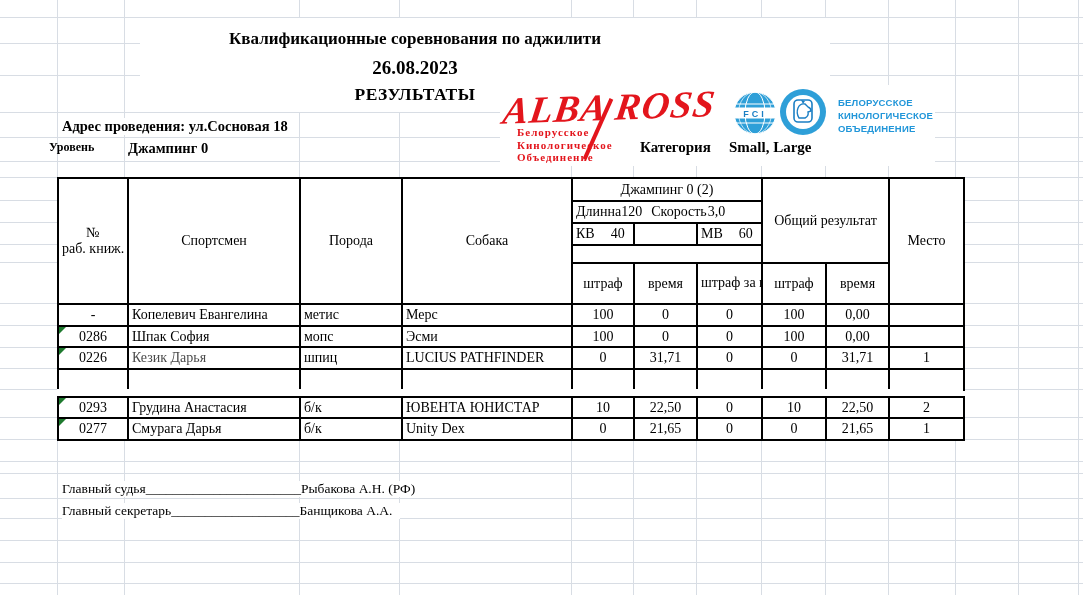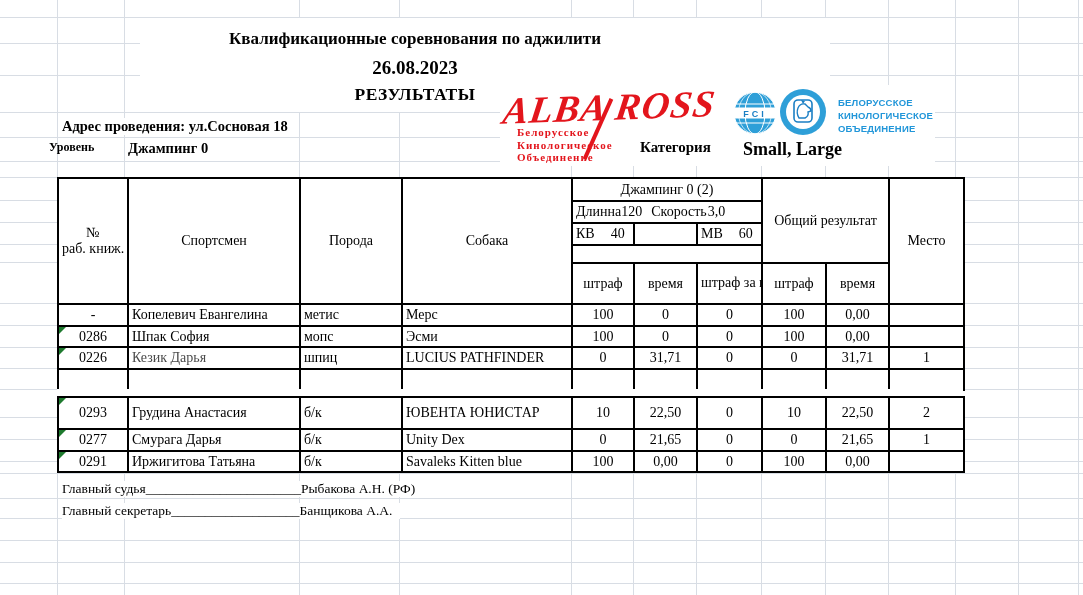--- a/index.html
+++ b/index.html
@@ -14,21 +14,21 @@
 
   .title-line{position:absolute;left:95px;width:640px;text-align:center;font-weight:bold;}
   .t1{top:29px;font-size:17px;}
   .t2{top:57px;font-size:19px;}
   .t3{top:84px;font-size:17.5px;letter-spacing:.5px;}
 
   .addr{position:absolute;left:62px;top:118px;font-size:14.5px;font-weight:bold;background:#fff;padding-right:6px;}
   .lvl-label{position:absolute;left:49px;top:140px;font-size:12px;font-weight:bold;}
   .lvl-value{position:absolute;left:128px;top:140px;font-size:14.5px;font-weight:bold;}
   .cat-label{position:absolute;left:640px;top:139px;font-size:15px;font-weight:bold;}
-  .cat-value{position:absolute;left:729px;top:139px;font-size:18px;font-weight:bold;margin-left:14px;}
+  .cat-value{position:absolute;left:729px;top:139px;font-size:15px;font-weight:bold;}
 
   
   .alba-word{position:absolute;left:504px;top:88px;font-size:38px;line-height:38px;font-style:italic;font-weight:bold;
              color:#e3151c;transform:skewX(-10deg) rotate(-2deg);letter-spacing:1px;white-space:nowrap;}
   .alba-slash{position:absolute;left:596px;top:96px;width:4px;height:66px;background:#e3151c;transform:rotate(24deg);}
   .alba-sub{position:absolute;left:517px;top:126px;font-size:11px;line-height:12.5px;font-weight:bold;
             color:#e3151c;letter-spacing:1px;}
   .fci{position:absolute;left:733px;top:91px;}
   .dogemblem{position:absolute;left:779px;top:88px;}
   .bko-name{position:absolute;left:838px;top:96px;font-family:"Liberation Sans",sans-serif;
@@ -272,21 +272,21 @@
         <col style="width:102px">
         <col style="width:170px">
       <col style="width:62px">
         <col style="width:63px">
         <col style="width:65px">
       <col style="width:64px">
         <col style="width:63px">
         <col style="width:75px">
     </colgroup>
     <tbody>
-        <tr style="height:32px">
+        <tr style="height:21px">
       <td class="c numcell"><span class="flag"></span><span>0293</span></td>
       <td class="l">Грудина Анастасия</td>
       <td class="l">б/к</td>
       <td class="l">ЮВЕНТА ЮНИСТАР</td>
       <td class="c">10</td>
       <td class="c">22,50</td>
       <td class="c">0</td>
       <td class="c">10</td>
       <td class="c">22,50</td>
       <td class="c">2</td>
@@ -296,32 +296,20 @@
       <td class="l">Смурага Дарья</td>
       <td class="l">б/к</td>
       <td class="l">Unity Dex</td>
       <td class="c">0</td>
       <td class="c">21,65</td>
       <td class="c">0</td>
       <td class="c">0</td>
       <td class="c">21,65</td>
       <td class="c">1</td>
     </tr>
-    <tr style="height:21px">
-      <td class="c numcell"><span class="flag"></span><span>0291</span></td>
-      <td class="l">Иржигитова Татьяна</td>
-      <td class="l">б/к</td>
-      <td class="l">Savaleks Kitten blue</td>
-      <td class="c">100</td>
-      <td class="c">0,00</td>
-      <td class="c">0</td>
-      <td class="c">100</td>
-      <td class="c">0,00</td>
-      <td class="c"></td>
-    </tr>
   </tbody>
     </table>
 
   <div class="sig sig2">
     <span>Главный секретарь</span><span>___________________</span><span>Банщикова А.А.</span>
   </div>
   <div class="sig sig1">
     <span>Главный судья</span><span>_______________________</span><span>Рыбакова А.Н. (РФ)</span>
   </div>
 

